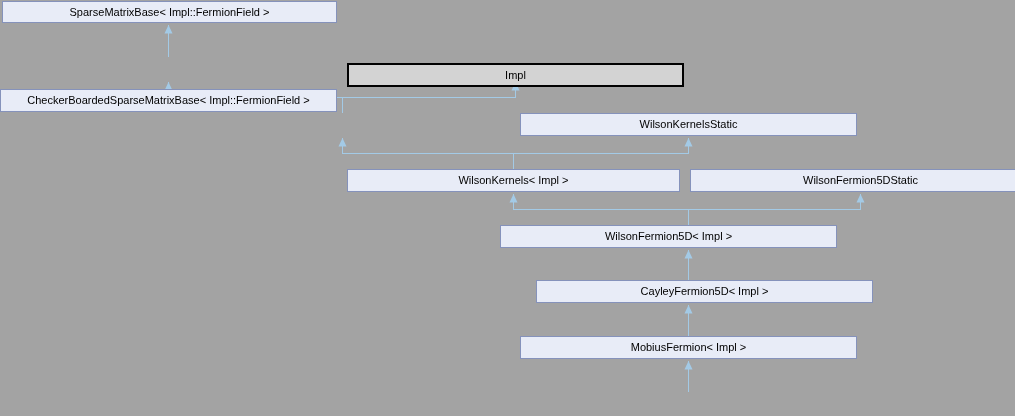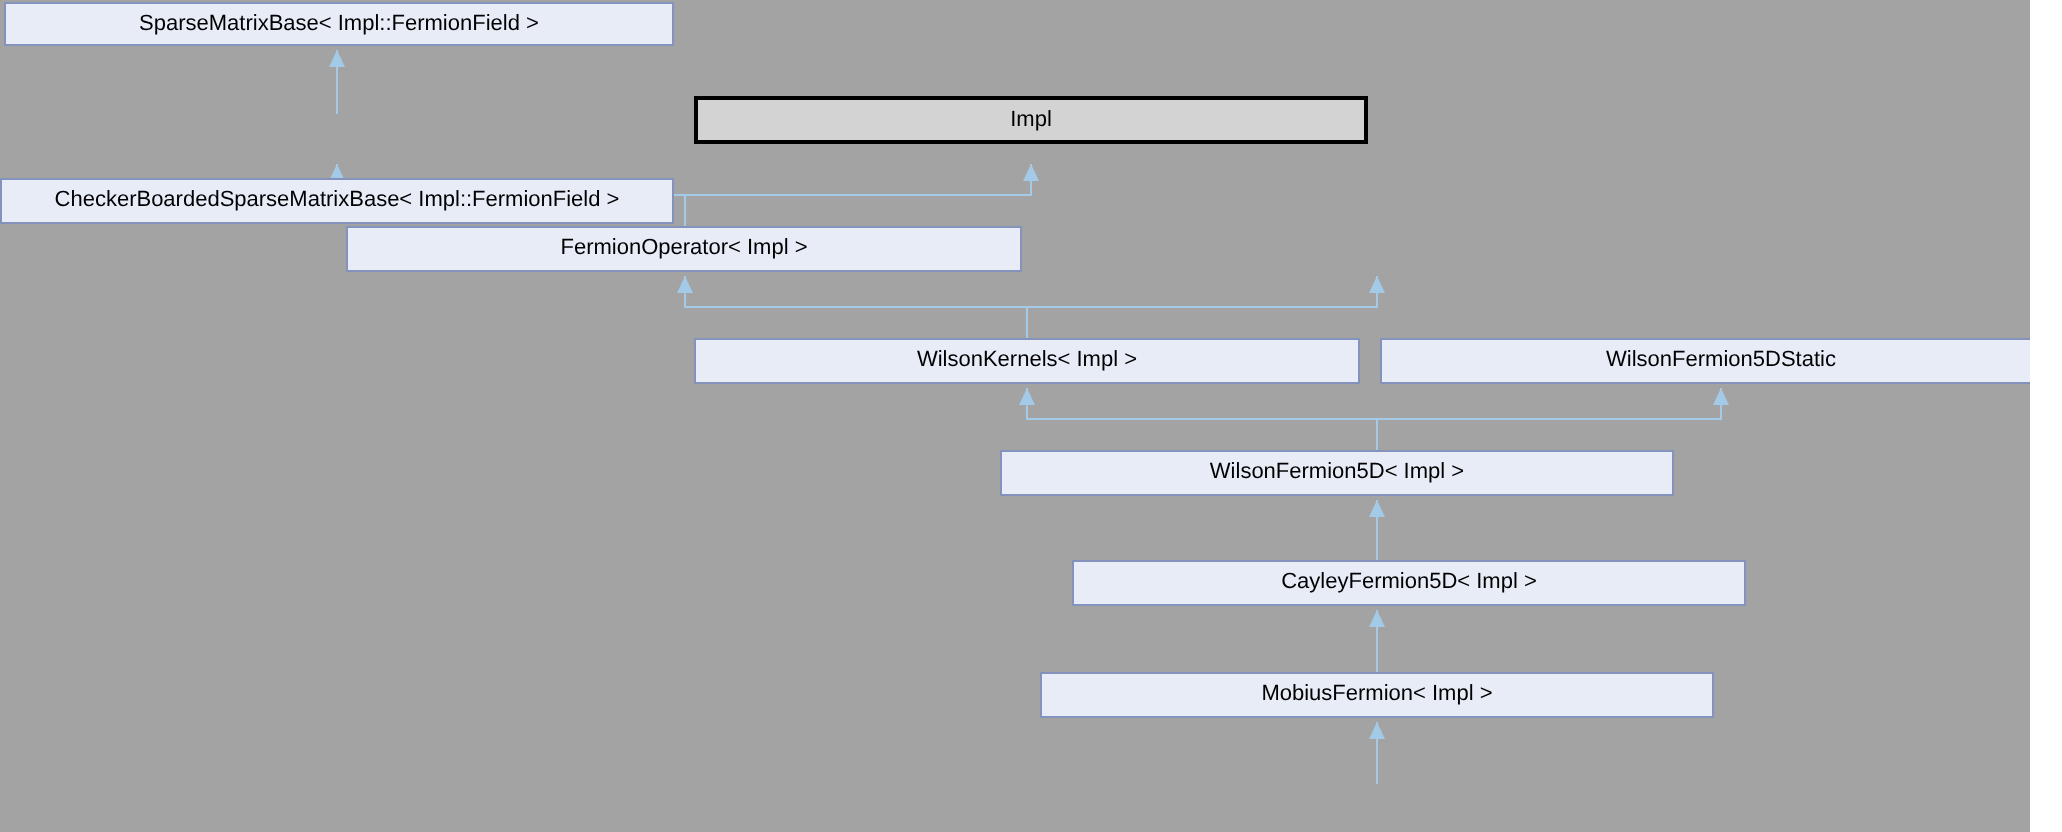--- a/index.html
+++ b/index.html
@@ -104,24 +104,24 @@
 
     <g>
       <path class="edge" d="M 688.5,392 L 688.5,361" marker-end="url(#arrowhead)"></path>
     </g>
   </svg>
 
   <div class="node" style="left:2px; top:1px; width:335px; height:22px;">SparseMatrixBase&lt; Impl::FermionField &gt;</div>
 
   <div class="node" style="left:0px; top:57px; width:337px; height:23px;margin-top:32px;">CheckerBoardedSparseMatrixBase&lt; Impl::FermionField &gt;</div>
 
-  <div class="node template" style="left:347px; top:48px; width:337px; height:24px;">Impl</div>
+  <div class="node template" style="left:347px; top:63px; width:337px; height:24px;">Impl</div>
 
-  <div class="node" style="left:173px; top:113px; width:338px; height:23px;">FermionOperator&lt; Impl &gt;</div>
 
+  <div class="node" style="left:520px; top:113px; width:337px; height:23px;">WilsonKernelsStatic</div>
 
   <div class="node" style="left:347px; top:169px; width:333px; height:23px;">WilsonKernels&lt; Impl &gt;</div>
 
   <div class="node" style="left:690px; top:169px; width:341px; height:23px;">WilsonFermion5DStatic</div>
 
   <div class="node" style="left:500px; top:225px; width:337px; height:23px;">WilsonFermion5D&lt; Impl &gt;</div>
 
   <div class="node" style="left:520px; top:280px; width:337px; height:23px;margin-left:16px;">CayleyFermion5D&lt; Impl &gt;</div>
 
   <div class="node" style="left:520px; top:336px; width:337px; height:23px;">MobiusFermion&lt; Impl &gt;</div>

